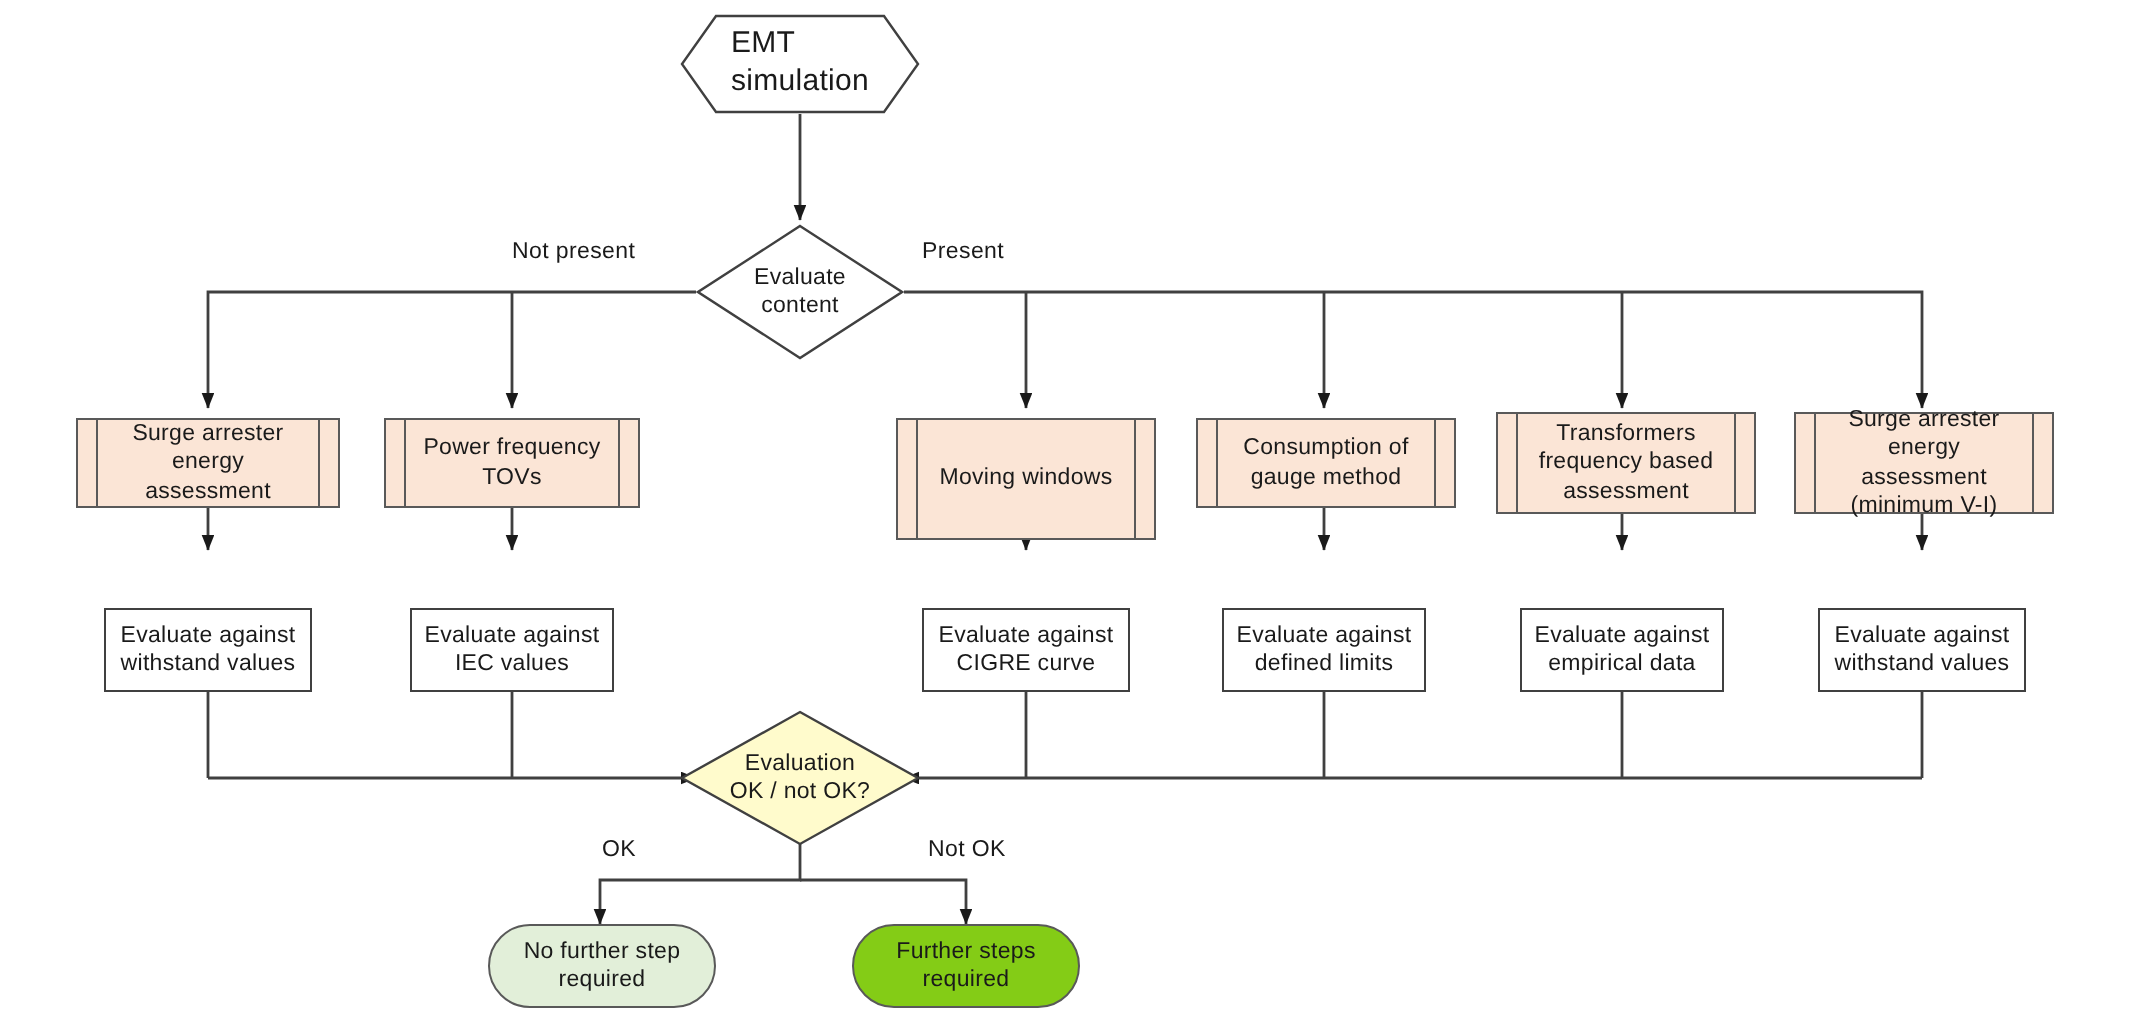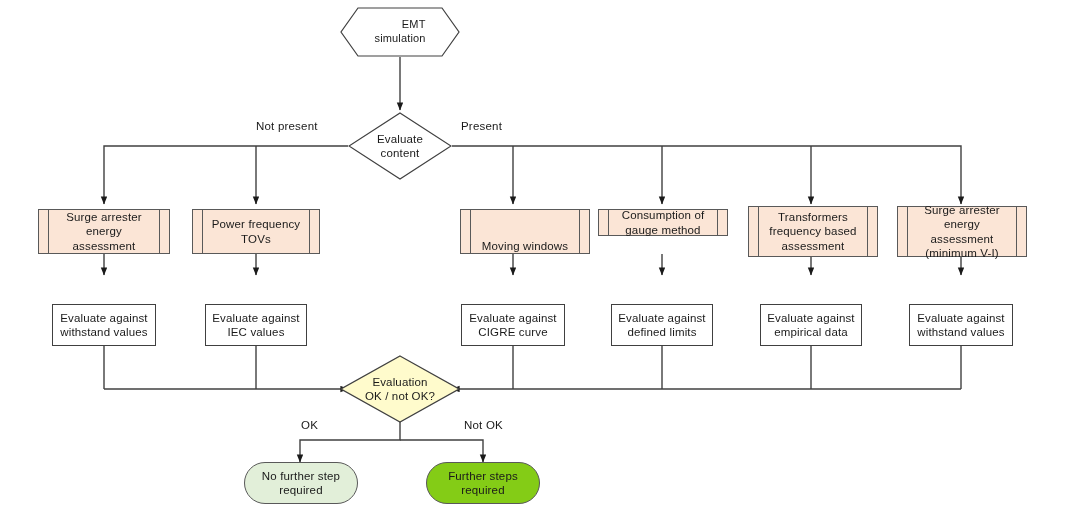--- a/index.html
+++ b/index.html
@@ -76,22 +76,22 @@
     position: absolute;
   }
   .hexwrap svg { display: block; }
   .hexwrap .hexlabel {
     position: absolute;
     left: 0; top: 0;
     width: 100%; height: 100%;
     display: flex;
     align-items: center;
     justify-content: center;
-    text-align: right;
-    font-size: 11px;
+    text-align: left;
+    font-size: 15px;
     color: #1a1a1a;
     white-space: pre-line;
     line-height: 1.25;
     letter-spacing: 0.15px;
   }
   
   .dmwrap { position: absolute; }
   .dmwrap svg { display: block; }
   .dmwrap .dmlabel {
     position: absolute;
@@ -186,27 +186,27 @@
 energy assessment</span>
   </div>
 
   <div class="node proc" style="left:192px; top:209px; width:128px; height:45px;">
     <span class="bar-l"></span>
     <span class="bar-r"></span>
     <span>Power frequency
 TOVs</span>
   </div>
 
-  <div class="node proc" style="left:460px; top:209px; width:130px; height:45px;align-items:flex-end;">
+  <div class="node proc" style="left:448px; top:209px; width:130px; height:61px;">
     <span class="bar-l"></span>
     <span class="bar-r"></span>
     <span>Moving windows</span>
   </div>
 
-  <div class="node proc" style="left:598px; top:209px; width:130px; height:27px;">
+  <div class="node proc" style="left:598px; top:209px; width:130px; height:45px;">
     <span class="bar-l"></span>
     <span class="bar-r"></span>
     <span>Consumption of
 gauge method</span>
   </div>
 
   <div class="node proc" style="left:748px; top:206px; width:130px; height:51px;">
     <span class="bar-l"></span>
     <span class="bar-r"></span>
     <span>Transformers

